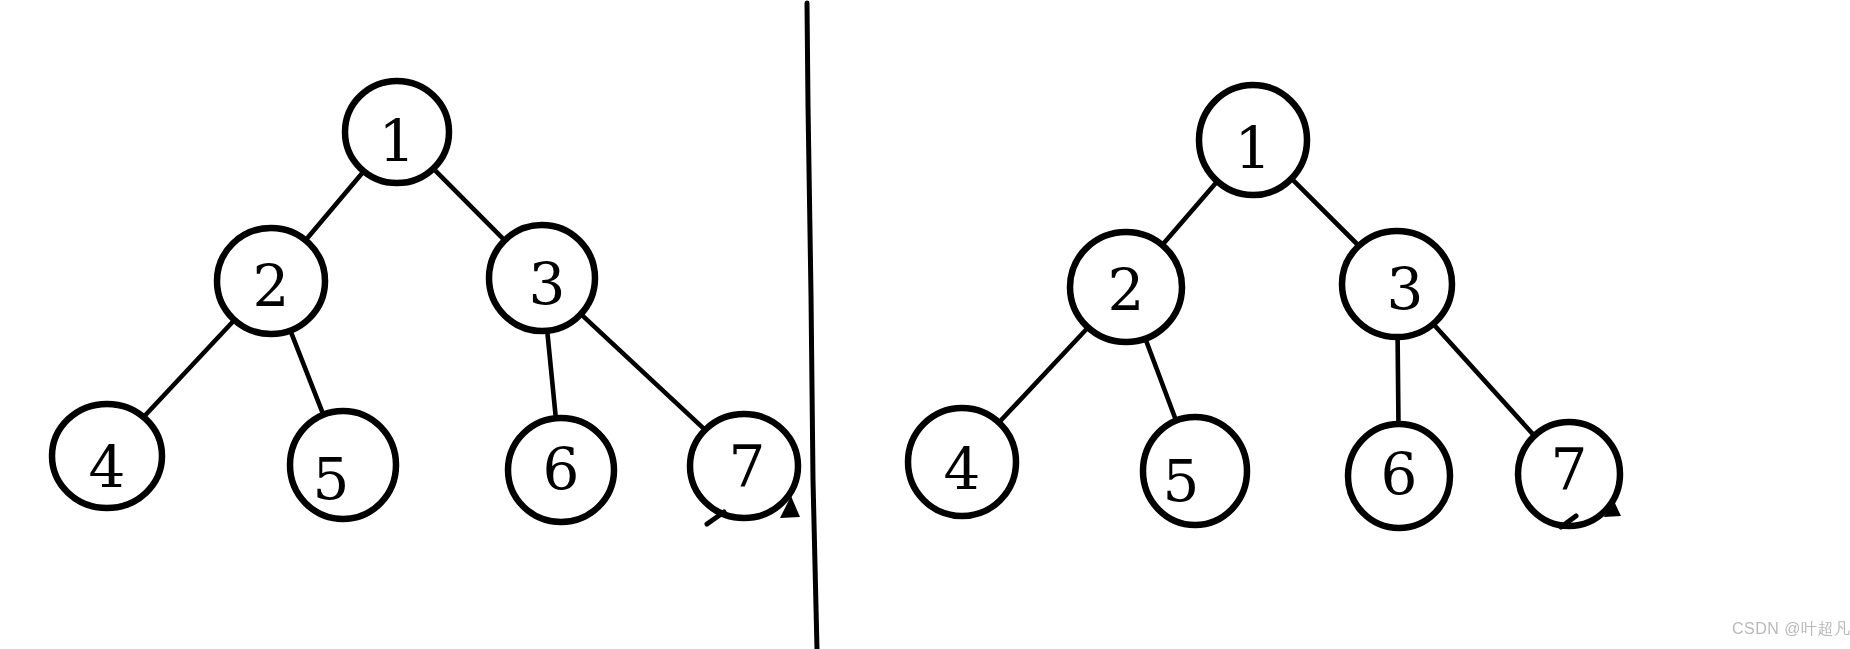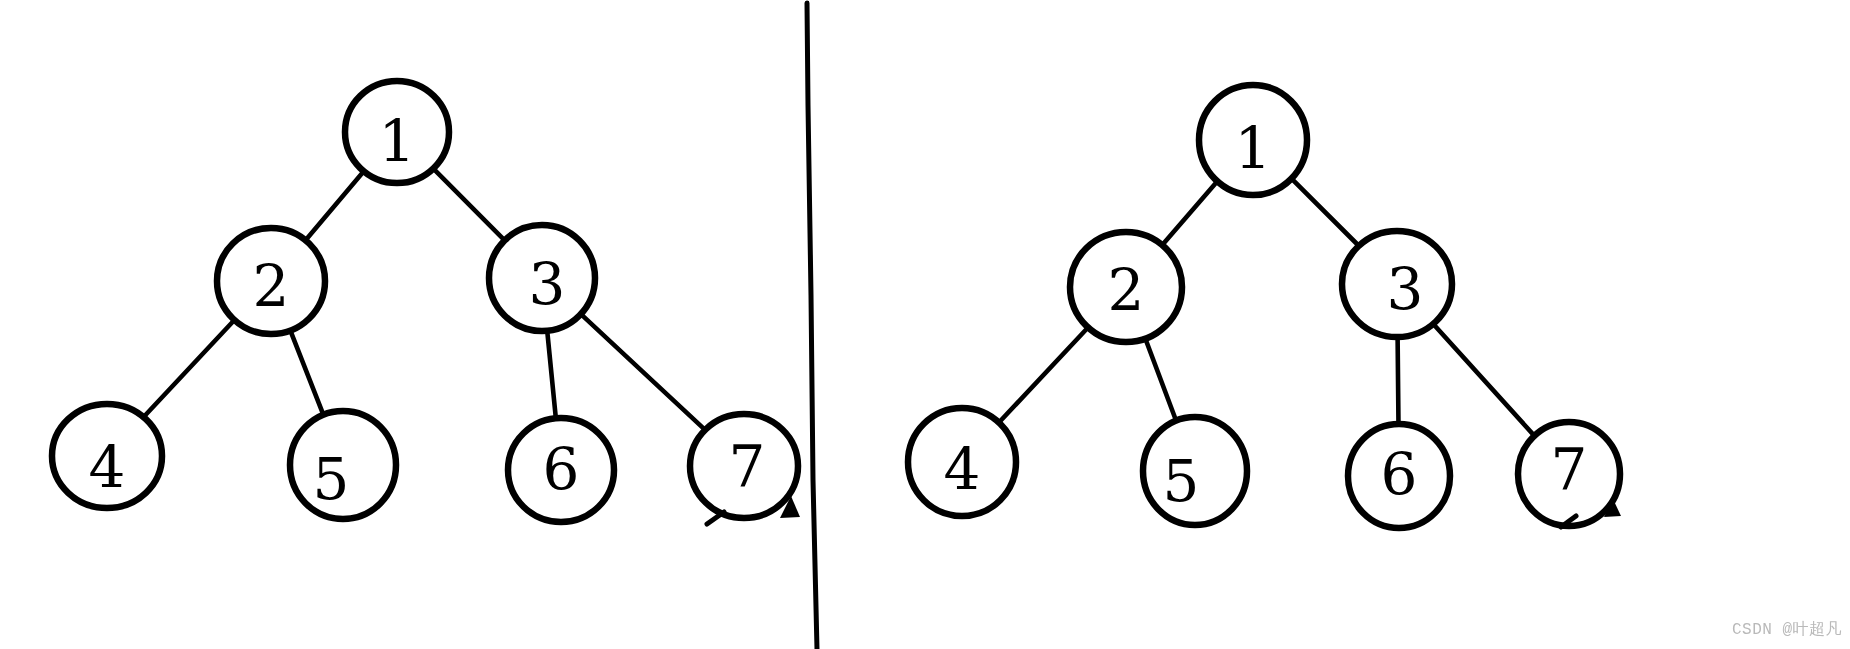--- a/index.html
+++ b/index.html
@@ -27,21 +27,21 @@
     top: 0;
     display: block;
   }
   .watermark {
     position: absolute;
     left: 1732px;
     top: 619px;
     font-size: 16px;
     letter-spacing: 0.5px;
     white-space: nowrap;
-    font-family: Liberation Mono, monospace;
+    font-family: Liberation Sans, sans-serif;
   }
 </style>
 </head>
 <body>
 
 <div class="canvas-wrap">
   <svg class="diagram" width="1850" height="649" viewBox="0 0 1850 649" xmlns="http://www.w3.org/2000/svg" style="background: rgb(255, 255, 255);">
     <g>
         <line x1="364.4" y1="170.6" x2="304.9" y2="240.9" stroke="#000000" stroke-width="4.6" stroke-linecap="round"></line>
         <line x1="432.6" y1="167.8" x2="505.4" y2="241.1" stroke="#000000" stroke-width="4.6" stroke-linecap="round"></line>

